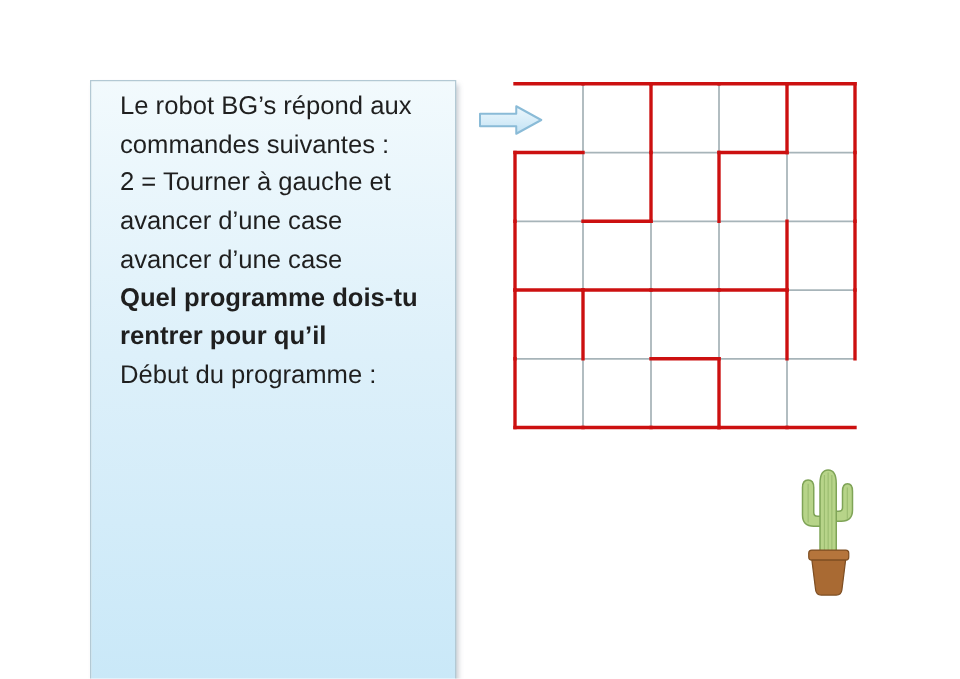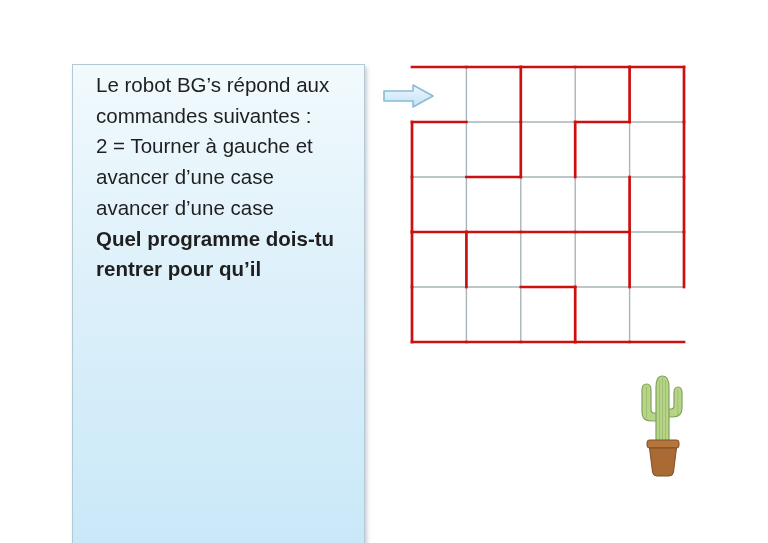--- a/index.html
+++ b/index.html
@@ -47,20 +47,21 @@
 <div class="slide">
 
   <div class="textbox">
     <div class="line">Le robot BG’s répond aux</div>
     <div class="line">commandes suivantes :</div>
     <div class="line">2 = Tourner à gauche et</div>
     <div class="line">avancer d’une case</div>
     <div class="line">avancer d’une case</div>
     <div class="line bold">Quel programme dois-tu</div>
     <div class="line bold">rentrer pour qu’il</div>
+    <div class="line">Début du programme :</div>
   </div>
 
   <svg class="arrow" viewBox="0 0 52 26">
     <defs>
       <linearGradient id="arrowGrad" x1="0" y1="0" x2="0" y2="1">
         <stop offset="0" stop-color="#eef8fd"></stop>
         <stop offset="1" stop-color="#c2e2f4"></stop>
       </linearGradient>
     </defs>
     <polygon points="1,8 30,8 30,2 50,13 30,24 30,18 1,18" fill="url(#arrowGrad)" stroke-width="1.6" stroke-linejoin="round" stroke="#8abbd7"></polygon>

